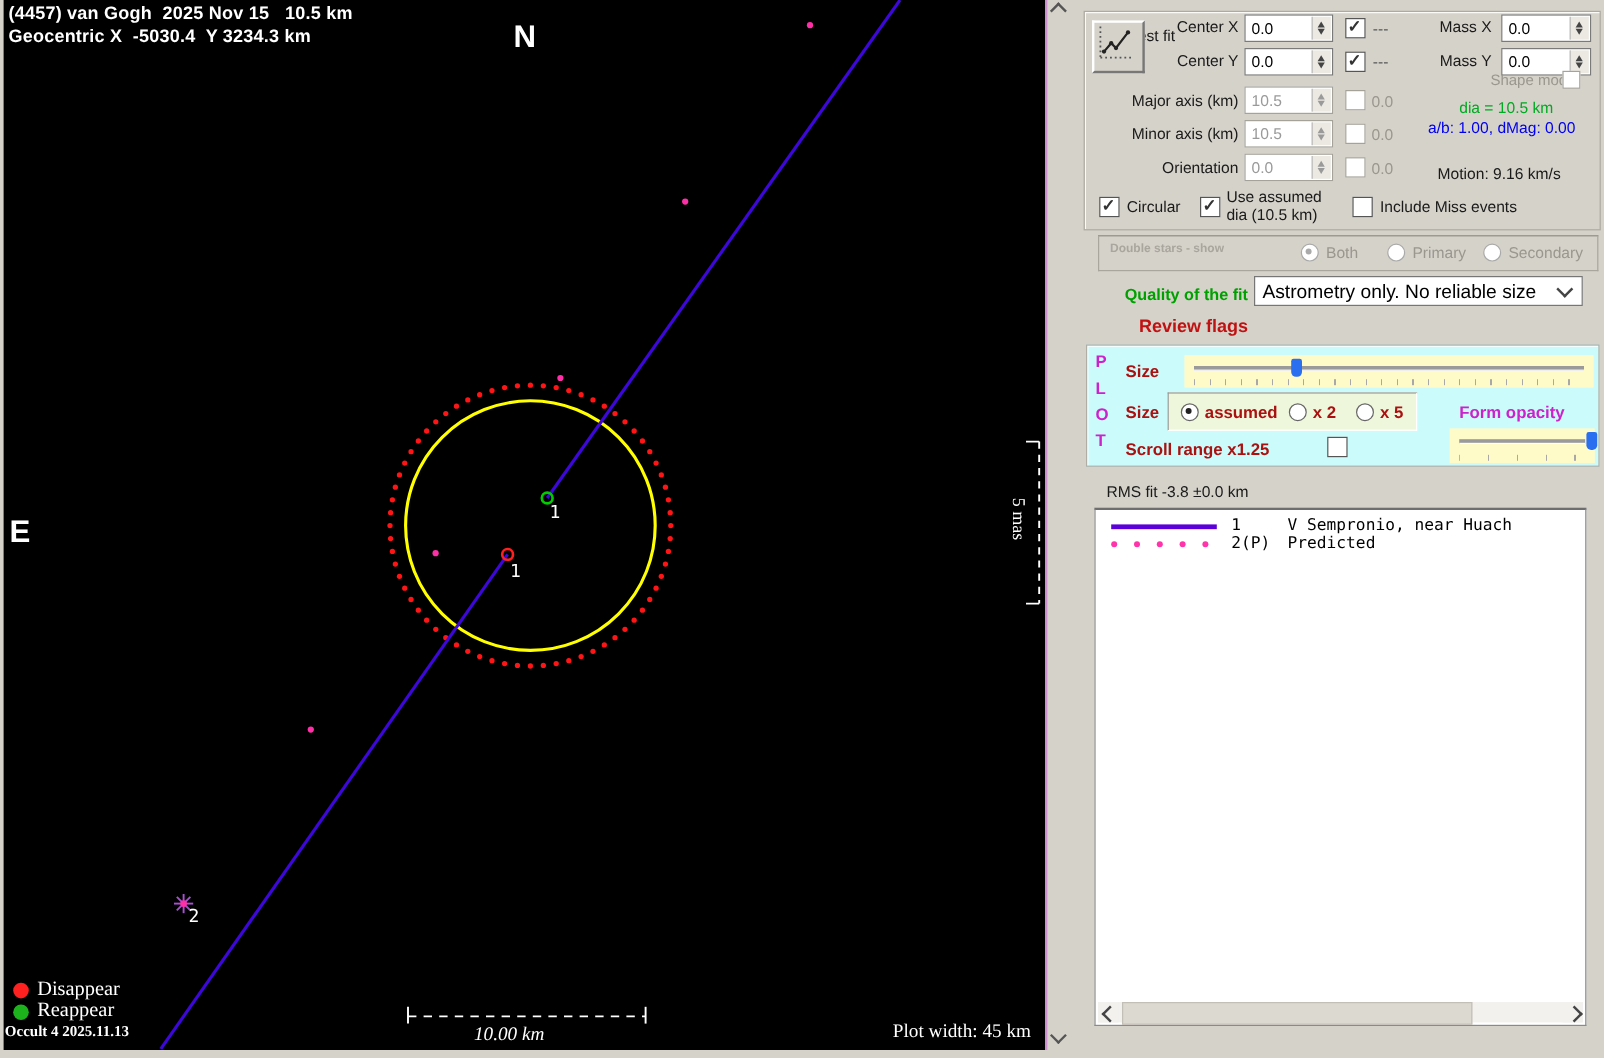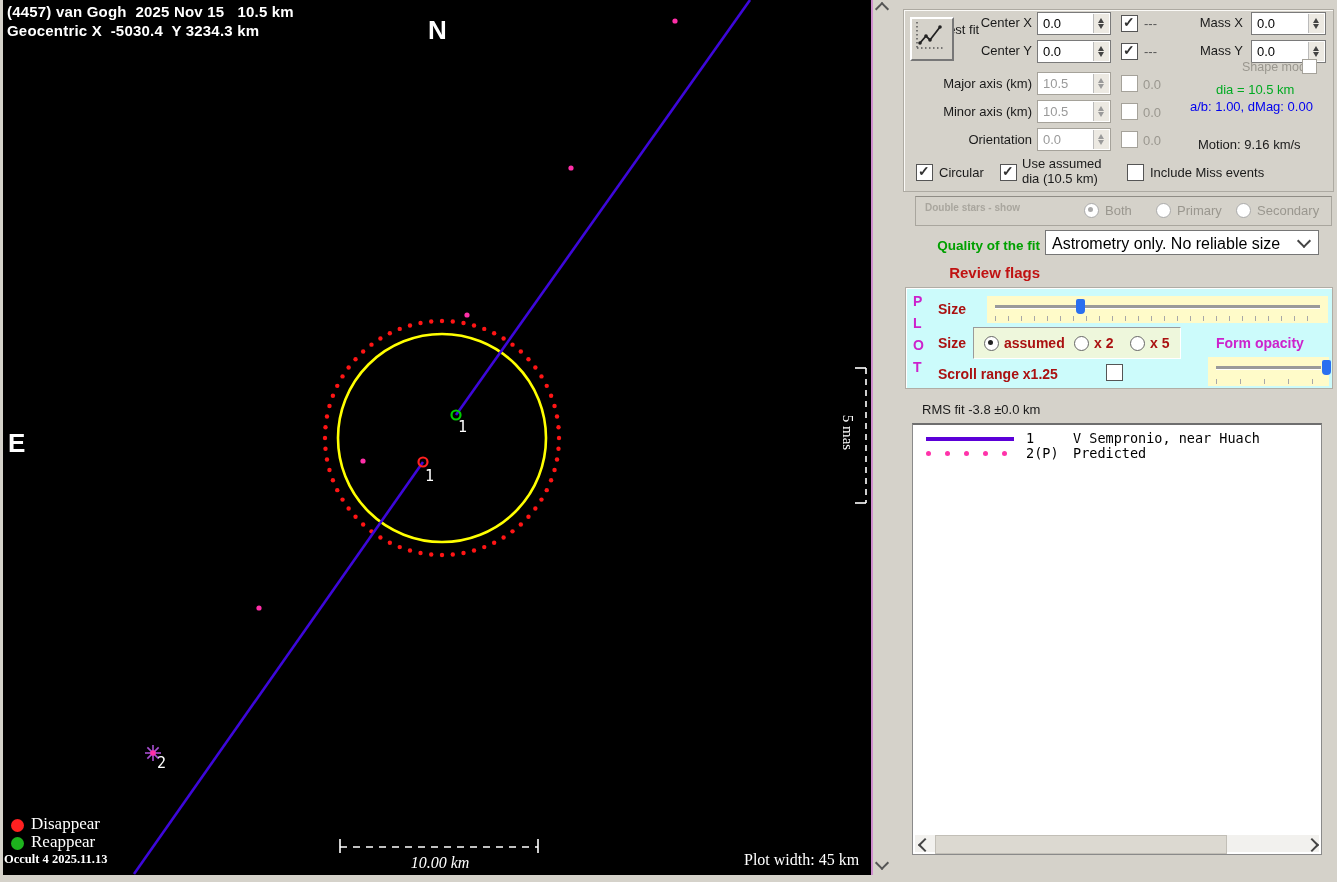--- a/index.html
+++ b/index.html
@@ -175,21 +175,21 @@
     <div class="abs ptitle" style="left:7px;top:22px">Geocentric X  -5030.4  Y 3234.3 km</div>
     <div class="abs cardinal" style="left:428px;top:15px">N</div>
     <div class="abs cardinal" style="left:8px;top:428px">E</div>
 
     <div class="abs legend-dot" style="left:11px;top:819px;background:#ff2020"></div>
     <div class="abs serifw" style="left:31px;top:814px;font-size:17px">Disappear</div>
     <div class="abs legend-dot" style="left:11px;top:837px;background:#1db31d"></div>
     <div class="abs serifw" style="left:31px;top:832px;font-size:17px">Reappear</div>
     <div class="abs serifw" style="left:4px;top:852px;font-size:12.5px;font-weight:bold">Occult 4 2025.11.13</div>
 
-    <div class="abs serifw" style="left:395px;top:854px;width:90px;text-align:center;font-style:italic;font-size:16px">10.00 km</div>
+    <div class="abs serifw" style="left:395px;top:854px;width:90px;font-style:italic;font-size:16px">10.00 km</div>
     <div class="abs serifw" style="left:744px;top:851px;font-size:16px">Plot width: 45 km</div>
     <div class="abs serifw" style="left:830px;top:424px;font-size:15px;transform:rotate(90deg)">5 mas</div>
   </div>
   <div class="abs" id="leftStrip"></div>
   <div class="abs" id="pinkEdge"></div>
   <div class="abs" id="bottomStrip"></div>
 
   <div class="abs" id="rightPanel"></div>
 
   <div class="abs chev up" style="left:877px;top:4px"></div>

